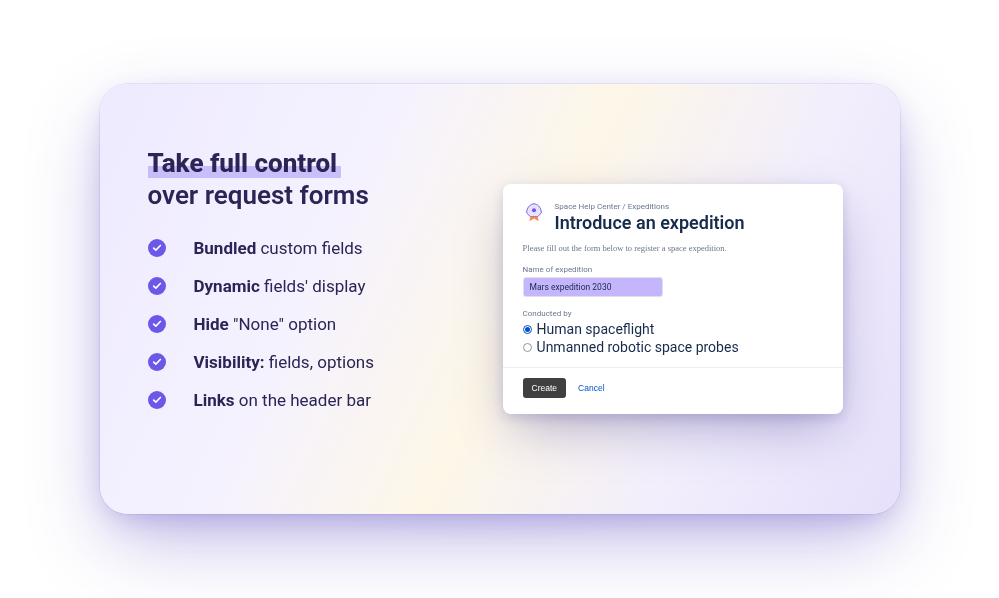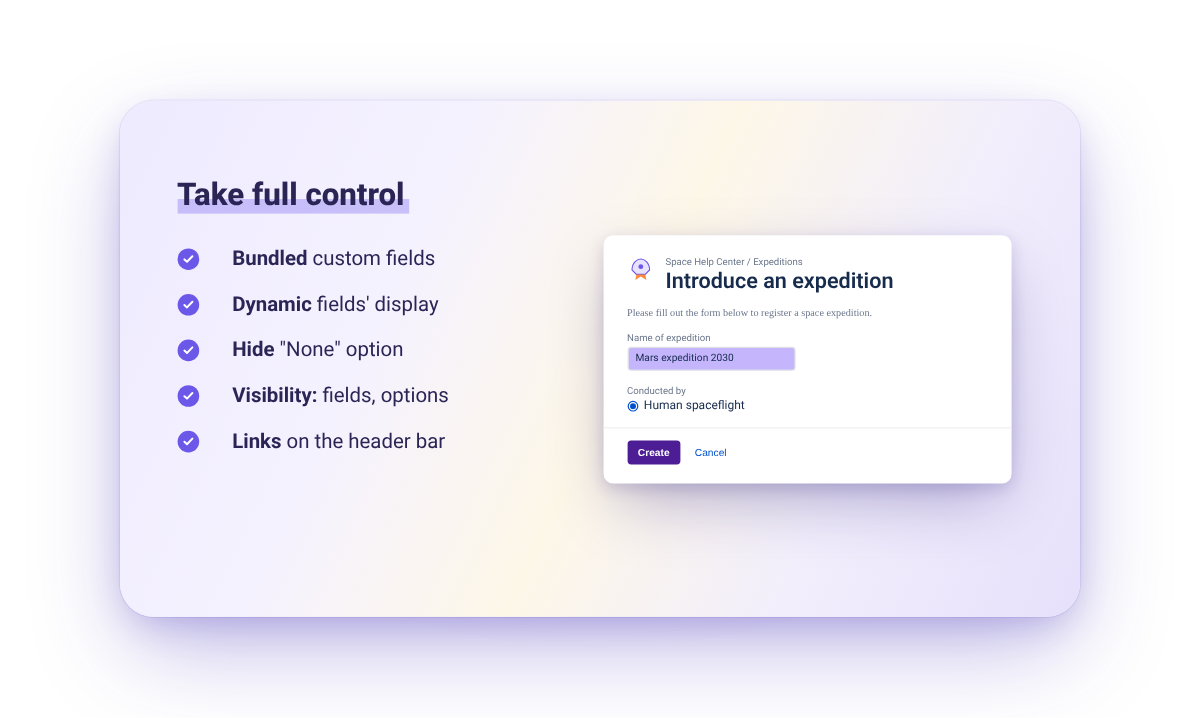--- a/index.html
+++ b/index.html
@@ -115,21 +115,21 @@
       border: 1px solid #dfe1e6;
       border-radius: 3px;
       background: #c4b5fd;
       padding: 4px 6px;
       font-size: 8.5px;
       color: #172b4d;
       font-family: inherit;
     }
     .text-input.narrow { width: 140px; }
     .field-block { margin-bottom: 12px; }
-    .radio-row { display: flex; align-items: center; gap: 5px; font-size: 10px; color: #172b4d; margin-bottom: 2px; }
+    .radio-row { display: flex; align-items: center; gap: 5px; font-size: 14px; color: #172b4d; margin-bottom: 2px; }
     .radio {
       width: 9px; height: 9px; border-radius: 50%;
       border: 1px solid #8b95a5;
       display: inline-flex; align-items:center; justify-content:center;
       background:#fff;
     }
     .radio.checked { border-color:#0052cc; }
     .radio.checked::after { content:""; width:5px; height:5px; border-radius:50%; background:#0052cc; }
     .select {
       display: inline-flex; align-items: center; gap: 6px;
@@ -144,37 +144,38 @@
     .add-btn {
       width: 14px; height: 14px; border-radius: 50%;
       border: 1px solid #c1c7d0; background:#fff;
       display:flex; align-items:center; justify-content:center;
       font-size: 9px; color:#505f79; line-height:1;
       margin-top: 8px; margin-bottom: 10px;
     }
     .hr { height:1px; background:#efeff3; margin: 10px -20px 10px -20px; }
     .form-actions { display:flex; align-items:center; gap:12px; }
     .btn-primary {
-      background:#4c1d95; color:#fff; border:none; border-radius:3px;
-      padding: 5px 9px; font-size: 8.5px; font-weight:700;
+      background:#404040; color:#fff; border:none; border-radius:3px;
+      padding: 5px 9px; font-size: 8.5px; font-weight:400;
     }
     .btn-link { background:none; border:none; color:#0052cc; font-size:8.5px; }
     .dob-input { width: 90px; }
     .addr-input { width: 100%; }
   </style>
 </head>
 <body>
 
 <div class="outer">
   <div class="glow"></div>
   <div class="card">
     <div class="left">
       <div>
         <span class="heading-line1">Take full control</span>
       </div>
+      <div class="heading-line2">over request forms</div>
 
       <ul class="features">
         <li>
           <span class="check-badge">
             <svg viewBox="0 0 12 12">
                 <path d="M2 6.2 L4.6 8.6 L10 3" stroke="#fff" stroke-width="2" fill="none" stroke-linecap="round" stroke-linejoin="round"></path>
               </svg>
           </span>
           <span><b>Bundled</b><span> custom fields</span></span>
         </li>
@@ -234,20 +235,24 @@
           <span class="field-label">Name of expedition</span>
           <input class="text-input narrow" value="Mars expedition 2030" style="">
         </div>
 
         <div class="field-block">
           <span class="field-label">Conducted by</span>
           <div class="radio-row">
             <span class="radio checked"></span>
             <span>Human spaceflight</span>
           </div>
+          <div class="radio-row">
+            <span class="radio"></span>
+            <span>Unmanned robotic space probes</span>
+          </div>
         </div>
 
 
 
         <div class="hr"></div>
 
         <div class="form-actions">
           <button class="btn-primary">Create</button>
           <button class="btn-link">Cancel</button>
         </div>

